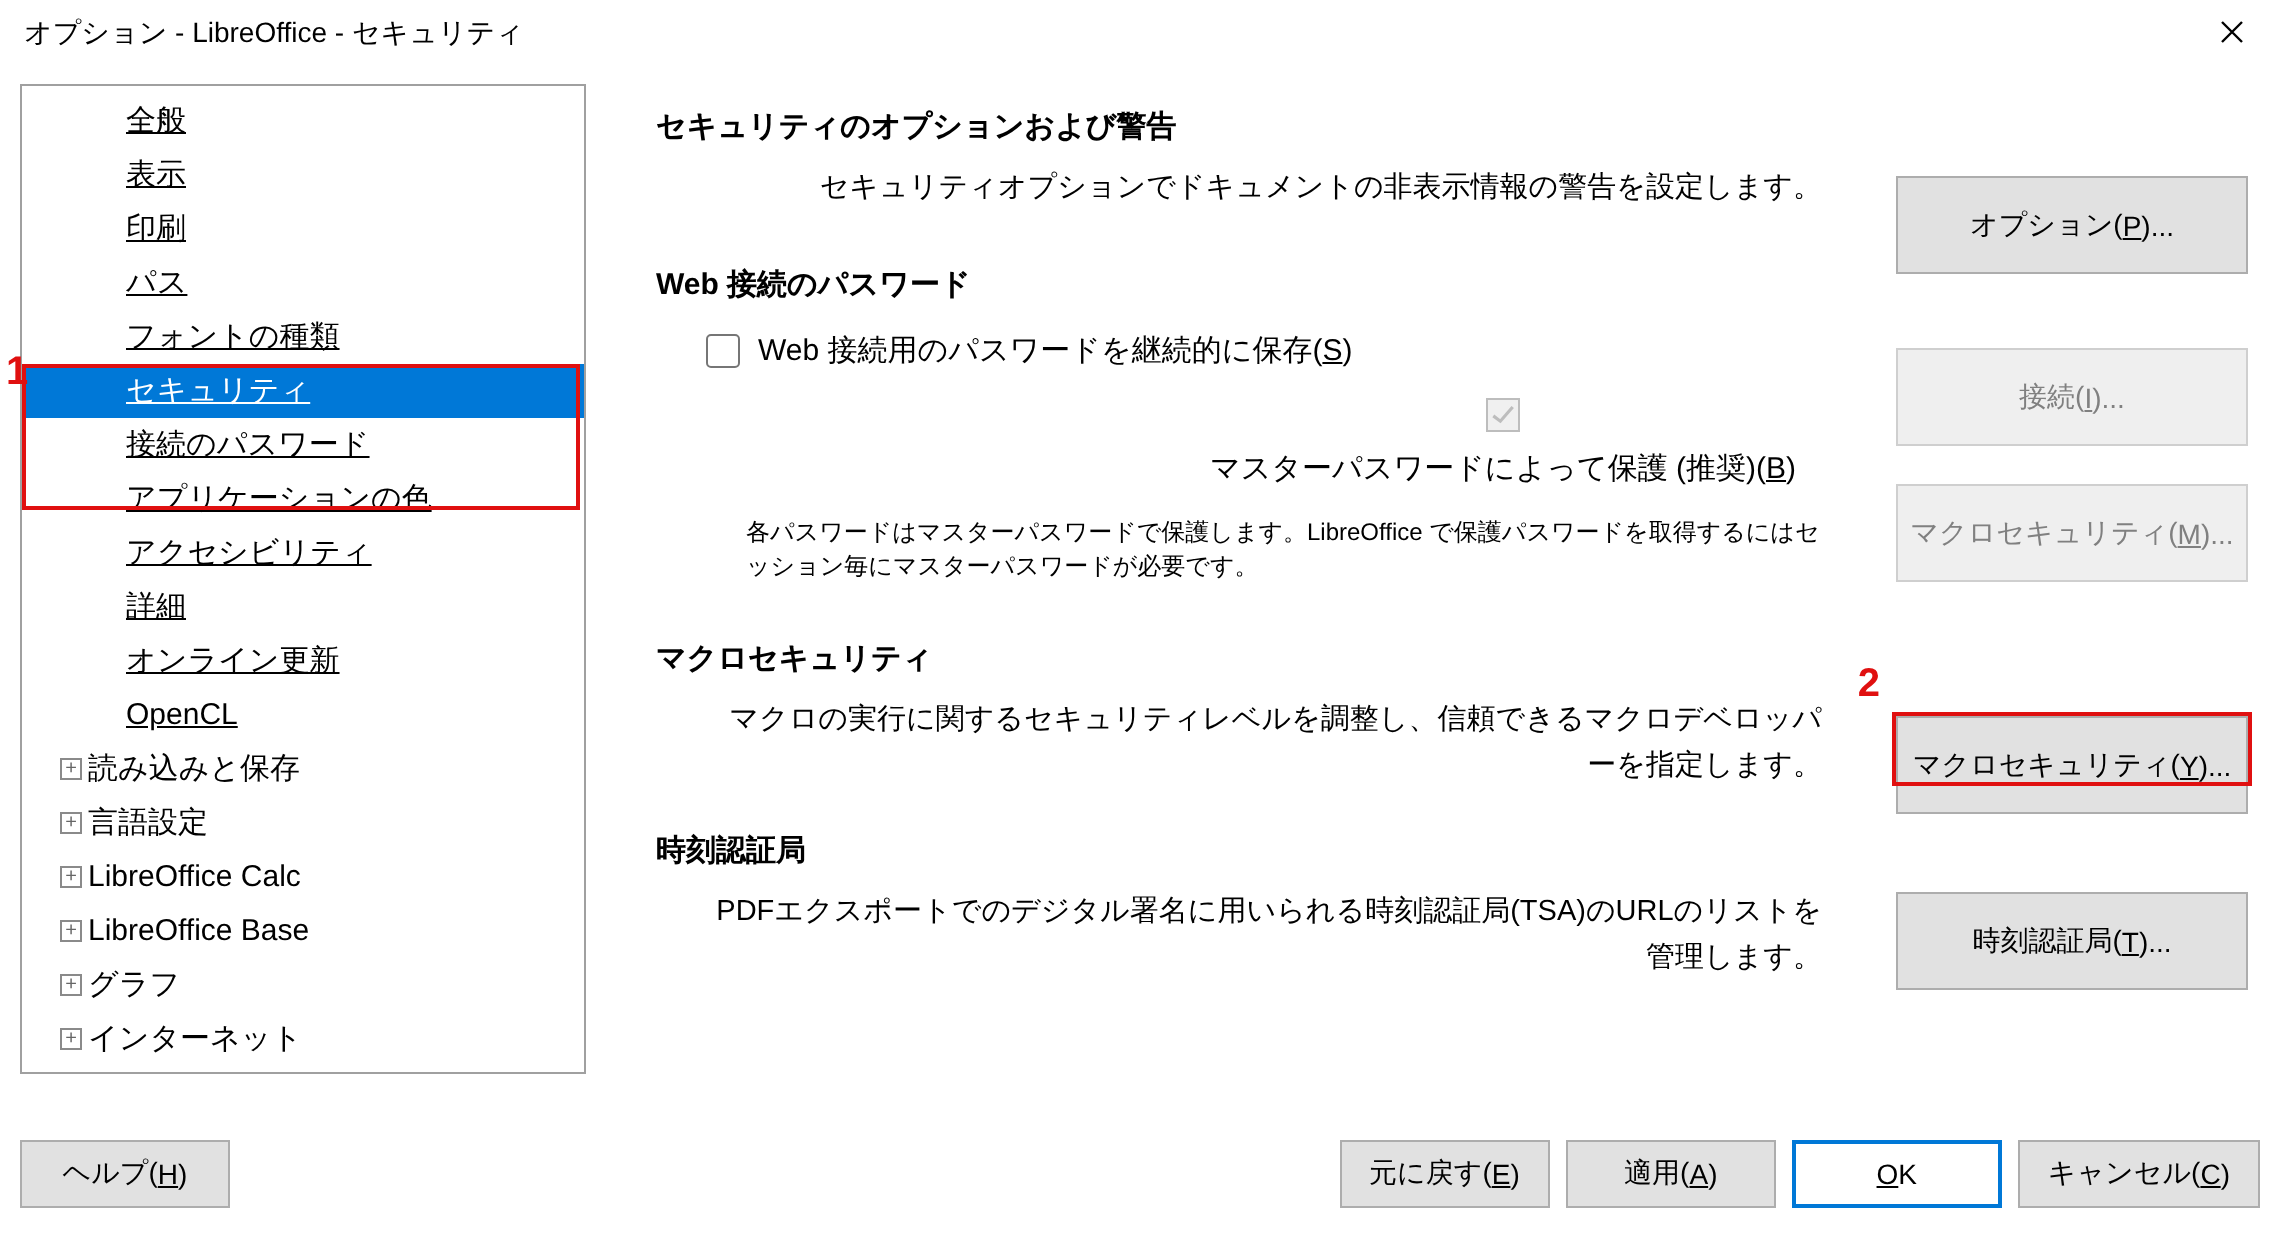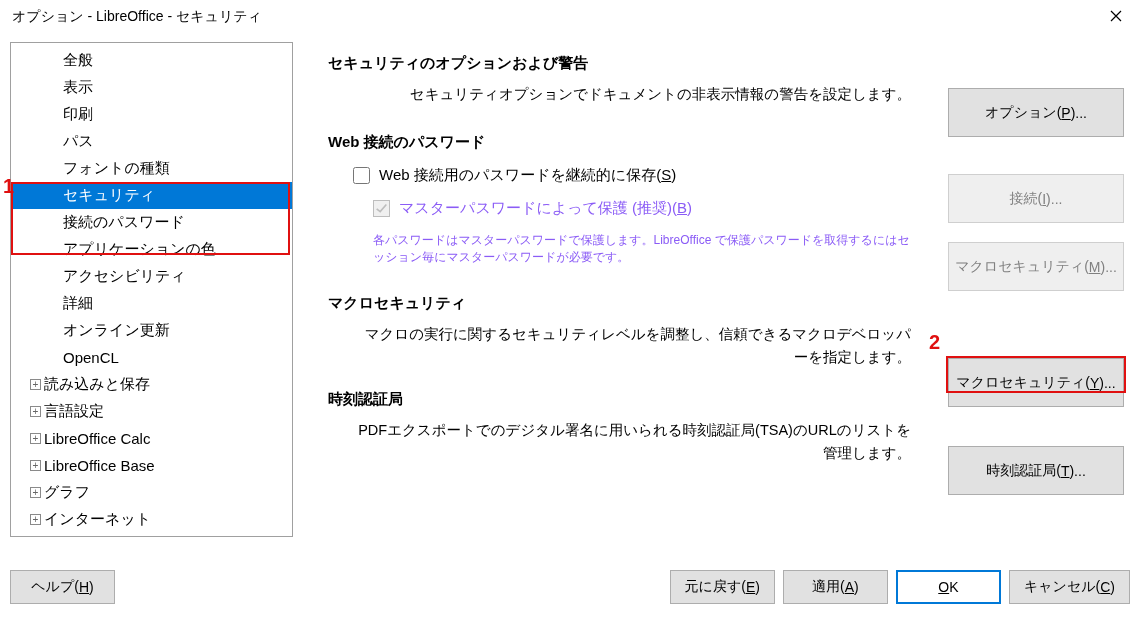--- a/index.html
+++ b/index.html
@@ -10,33 +10,33 @@
   .titlebar .close svg { width:12px; height:12px; }
   .main-area { display:flex; padding: 8px 10px 0 10px; height: 530px; }
   .tree-wrap { border:1px solid #a0a0a0; width:283px; height:495px; overflow:hidden; position:relative; }
   .tree-scroll { overflow-y:scroll; height:100%; }
   
   .tree-scroll::-webkit-scrollbar { width:17px; background:#f0f0f0;}
   .tree-scroll::-webkit-scrollbar-thumb { background:#c2c2c2; }
   .tree { padding-top:4px; }
   .tree-item { height:27px; display:flex; align-items:center; padding-left:6px; font-size:15px; white-space:nowrap; cursor:pointer;}
   .tree-item.level1 { padding-left:19px; }
-  .tree-item.level2 { padding-left:52px; }
+  .tree-item.level2 { padding-left:52px;text-decoration:underline; }
   .tree-item.selected { background:#0078d7; color:#fff; }
   .expander { display:inline-flex; align-items:center; justify-content:center; width:11px; height:11px; border:1px solid #8a8a8a; font-size:10px; line-height:9px; margin-right:3px; color:#666; background:#fff;}
   .expander::before { content:"+"; }
 
   .annot { position:absolute; border:2px solid #e01010; pointer-events:none; }
   .annot-label { color:#e01010; font-weight:bold; font-size:20px; }
 
   .content { flex:1; padding: 2px 0 0 35px; position:relative; }
   .section-title { font-weight:700; font-size:15px; margin-top:10px; }
   .section-body { margin-left:23px; margin-top:10px; font-size:14.5px; line-height:1.55;text-align:right; }
   .indented2 { margin-left:25px; margin-top:14px; font-size:15px; }
-  .disabled-text { color:#8b5cf6; }
+  .disabled-text { color:#000000;flex-direction:column; }
   .checkbox-line { display:flex; align-items:center; gap:9px; }
   .checkbox-line input[type=checkbox]{ width:17px; height:17px; margin:0;}
   .disabled-checkbox { position:relative; width:17px; height:17px; border:1px solid #bdbdbd; display:inline-block; background:#f0f0f0; }
   .disabled-checkbox svg { position:absolute; top:0; left:0; }
   .right-buttons { position:absolute; right:6px; }
   .sidebtn { width:176px; height:49px; background:#e1e1e1; border:1px solid #adadad; font-size:14px; display:flex; align-items:center; justify-content:center; cursor:pointer; }
   .sidebtn.disabled { color:#808080; background:#efefef; border-color:#cfcfcf; cursor:default;}
   .sidebtn u { text-decoration: underline; }
 
   .footer { display:flex; align-items:center; padding: 0 10px; height: 50px; position:absolute; bottom:10px; left:0; right:0;}

